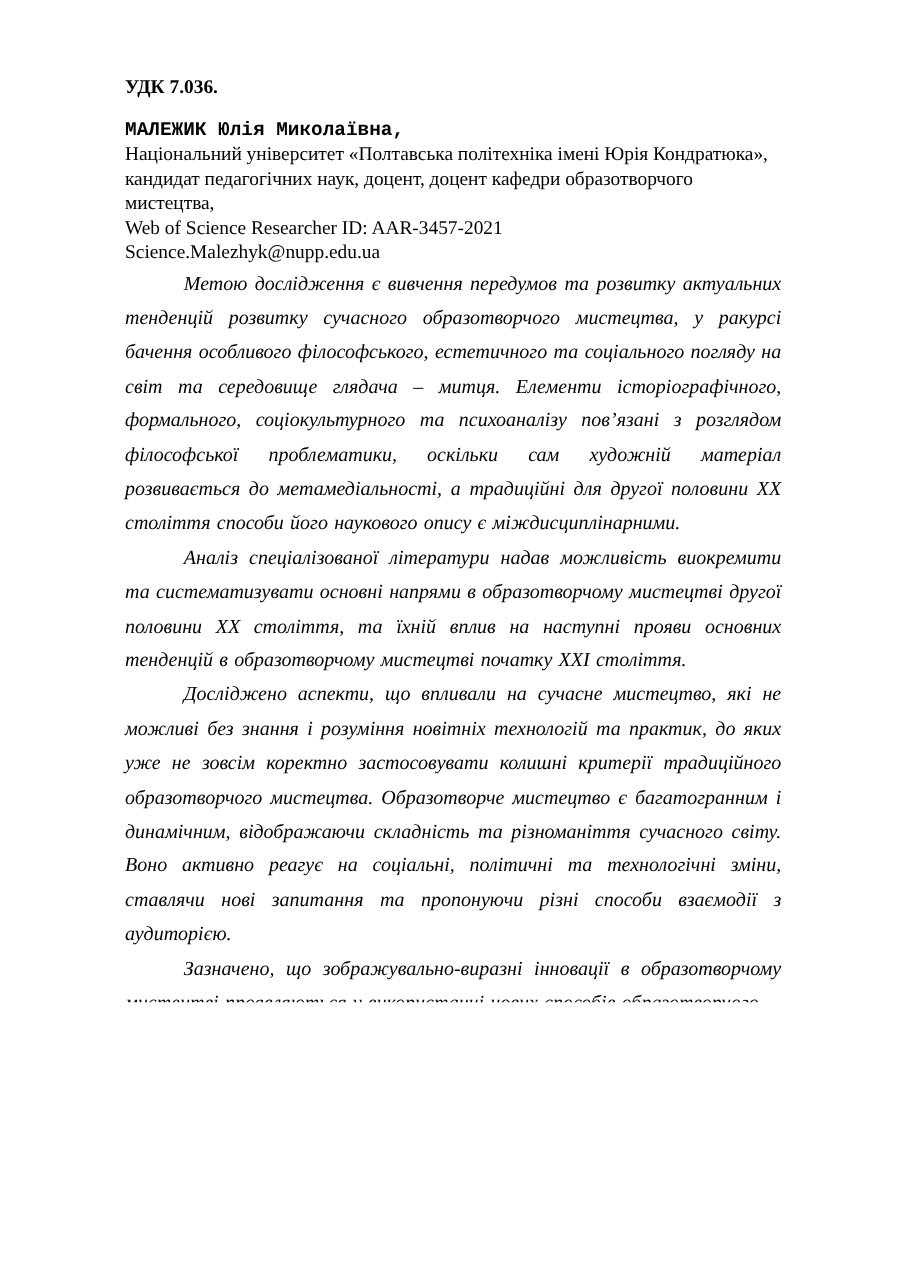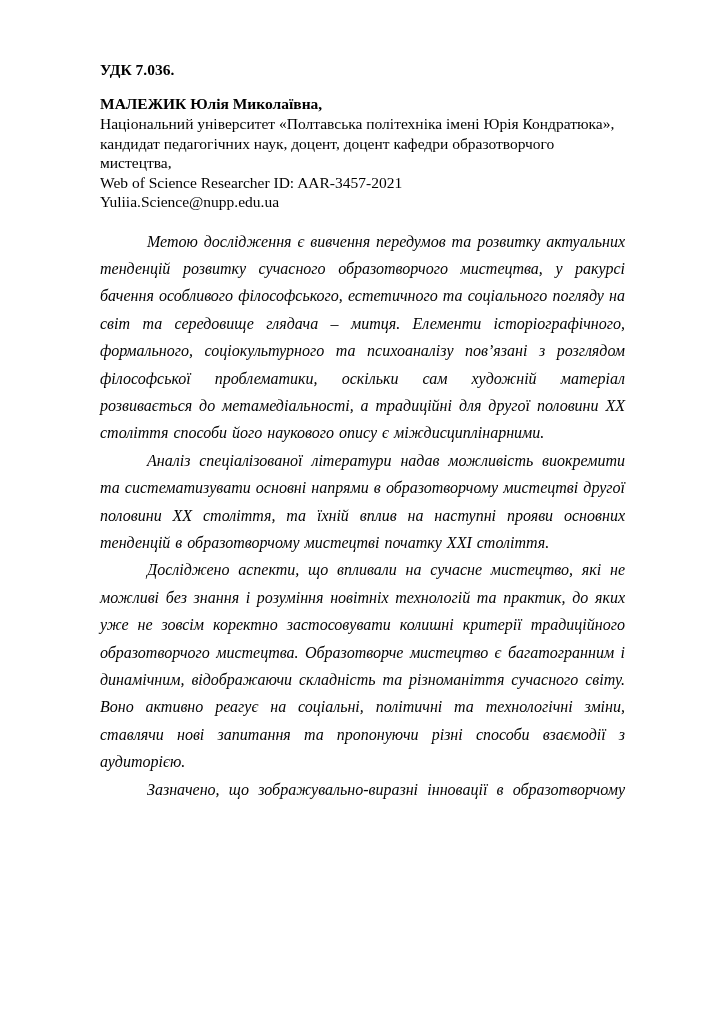--- a/index.html
+++ b/index.html
@@ -22,39 +22,40 @@
     font-weight: bold;
     font-size: 15.5px;
     line-height: 19px;
     margin: 0 0 15px 0;
   }
   .author-name {
     font-weight: bold;
     font-size: 15.5px;
     line-height: 20px;
     margin: 0;
+    font-family: Liberation Mono, monospace;
   }
   .header-line {
     font-size: 15.5px;
     line-height: 19.5px;
     margin: 0;
   }
   .title-block {
     margin-top: 37px;
     margin-bottom: 6px;
     text-align: center;
   }
   .title-line {
     font-weight: bold;
     font-size: 16px;
     line-height: 30px;
     margin: 0;
   }
   .abstract {
-    margin-top: 16px;
+    margin-top: 2px;
   }
   .abstract p {
     margin: 0;
     font-style: italic;
     font-size: 16px;
     line-height: 27.4px;
     text-align: justify;
     text-indent: 47px;
     word-spacing: 1px;
   }
@@ -63,21 +64,21 @@
 <body>
 
 <div class="page">
 
   <div class="header-block">
     <p class="udk">УДК 7.036.</p>
     <p class="author-name">МАЛЕЖИК Юлія Миколаївна,</p>
     <p class="header-line">Національний університет «Полтавська політехніка імені Юрія Кондратюка»,</p>
     <p class="header-line">кандидат педагогічних наук, доцент, доцент кафедри образотворчого мистецтва,</p>
     <p class="header-line">Web of Science Researcher ID: AAR-3457-2021</p>
-    <p class="header-line">Yuliia.Science@nupp.edu.ua</p>
+    <p class="header-line">Science.Malezhyk@nupp.edu.ua</p>
   </div>
 
 
   <div class="abstract">
     <p>Метою дослідження є вивчення передумов та розвитку актуальних тенденцій розвитку сучасного образотворчого мистецтва, у ракурсі бачення особливого філософського, естетичного та соціального погляду на світ та середовище глядача – митця. Елементи історіографічного, формального, соціокультурного та психоаналізу пов’язані з розглядом філософської проблематики, оскільки сам художній матеріал розвивається до метамедіальності, а традиційні для другої половини XX століття способи його наукового опису є міждисциплінарними.</p>
     <p>Аналіз спеціалізованої літератури надав можливість виокремити та систематизувати основні напрями в образотворчому мистецтві другої половини XX століття, та їхній вплив на наступні прояви основних тенденцій в образотворчому мистецтві початку XXI століття.</p>
     <p>Досліджено аспекти, що впливали на сучасне мистецтво, які не можливі без знання і розуміння новітніх технологій та практик, до яких уже не зовсім коректно застосовувати колишні критерії традиційного образотворчого мистецтва.  Образотворче мистецтво є багатогранним і динамічним, відображаючи складність та різноманіття сучасного світу. Воно активно реагує на соціальні, політичні та технологічні зміни, ставлячи нові запитання та пропонуючи різні способи взаємодії з аудиторією.</p>
     <p>Зазначено, що зображувально-виразні інновації в образотворчому мистецтві проявляються у використанні нових способів образотворчого</p>
   </div>
 

